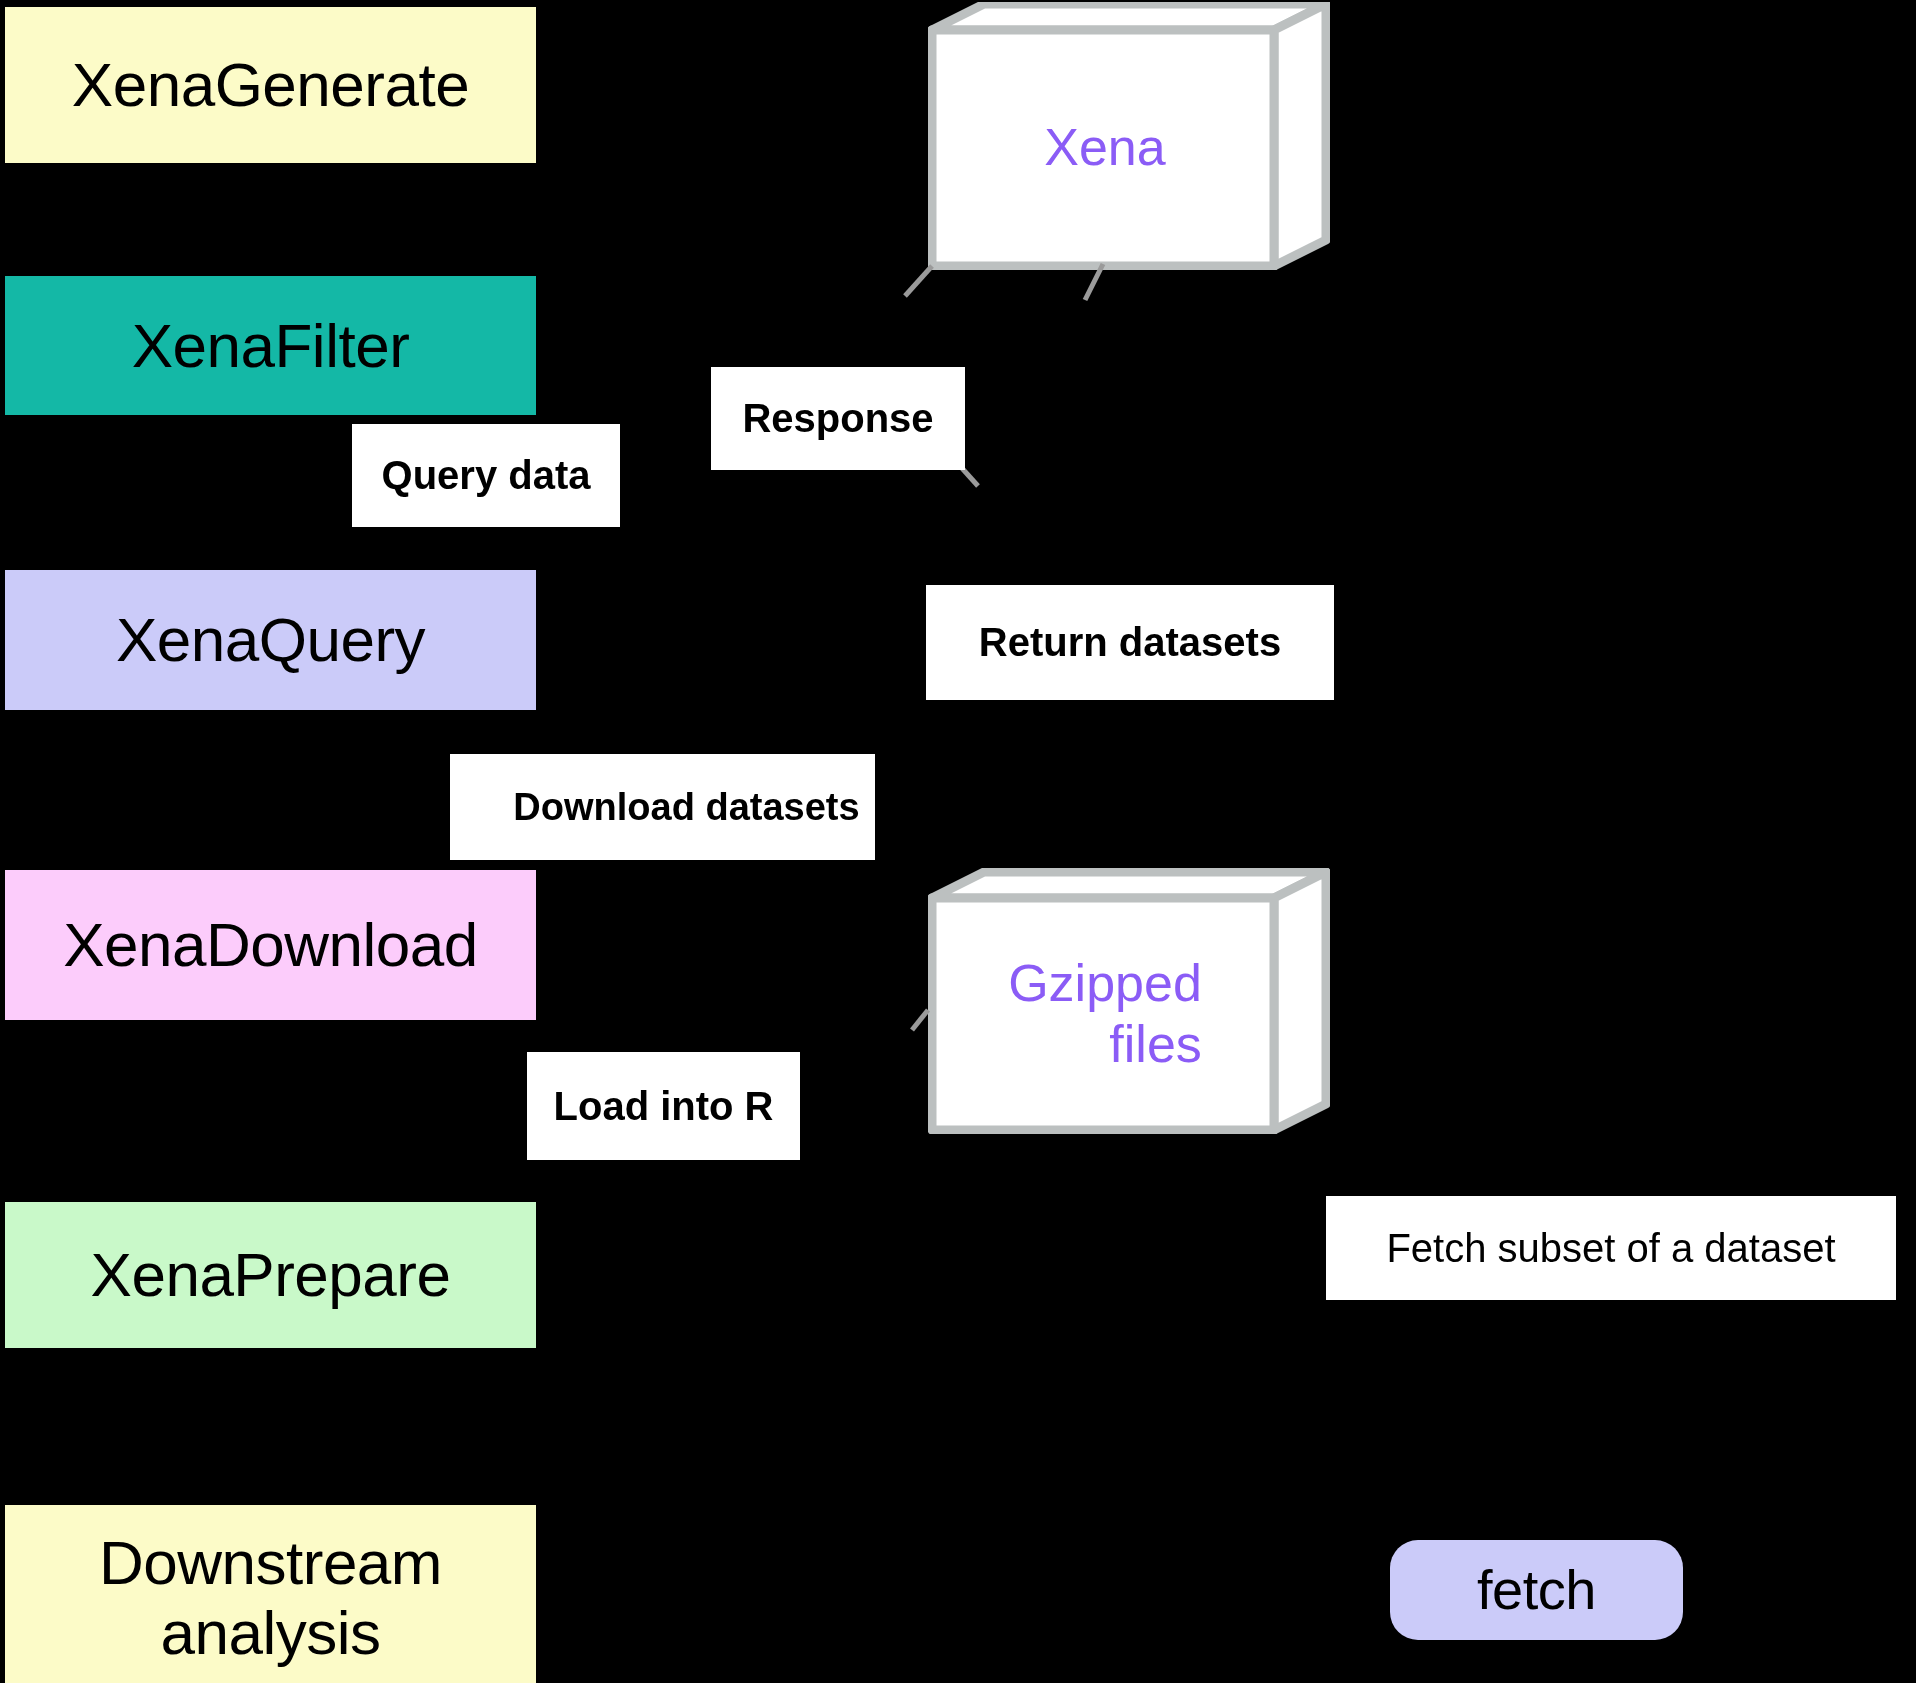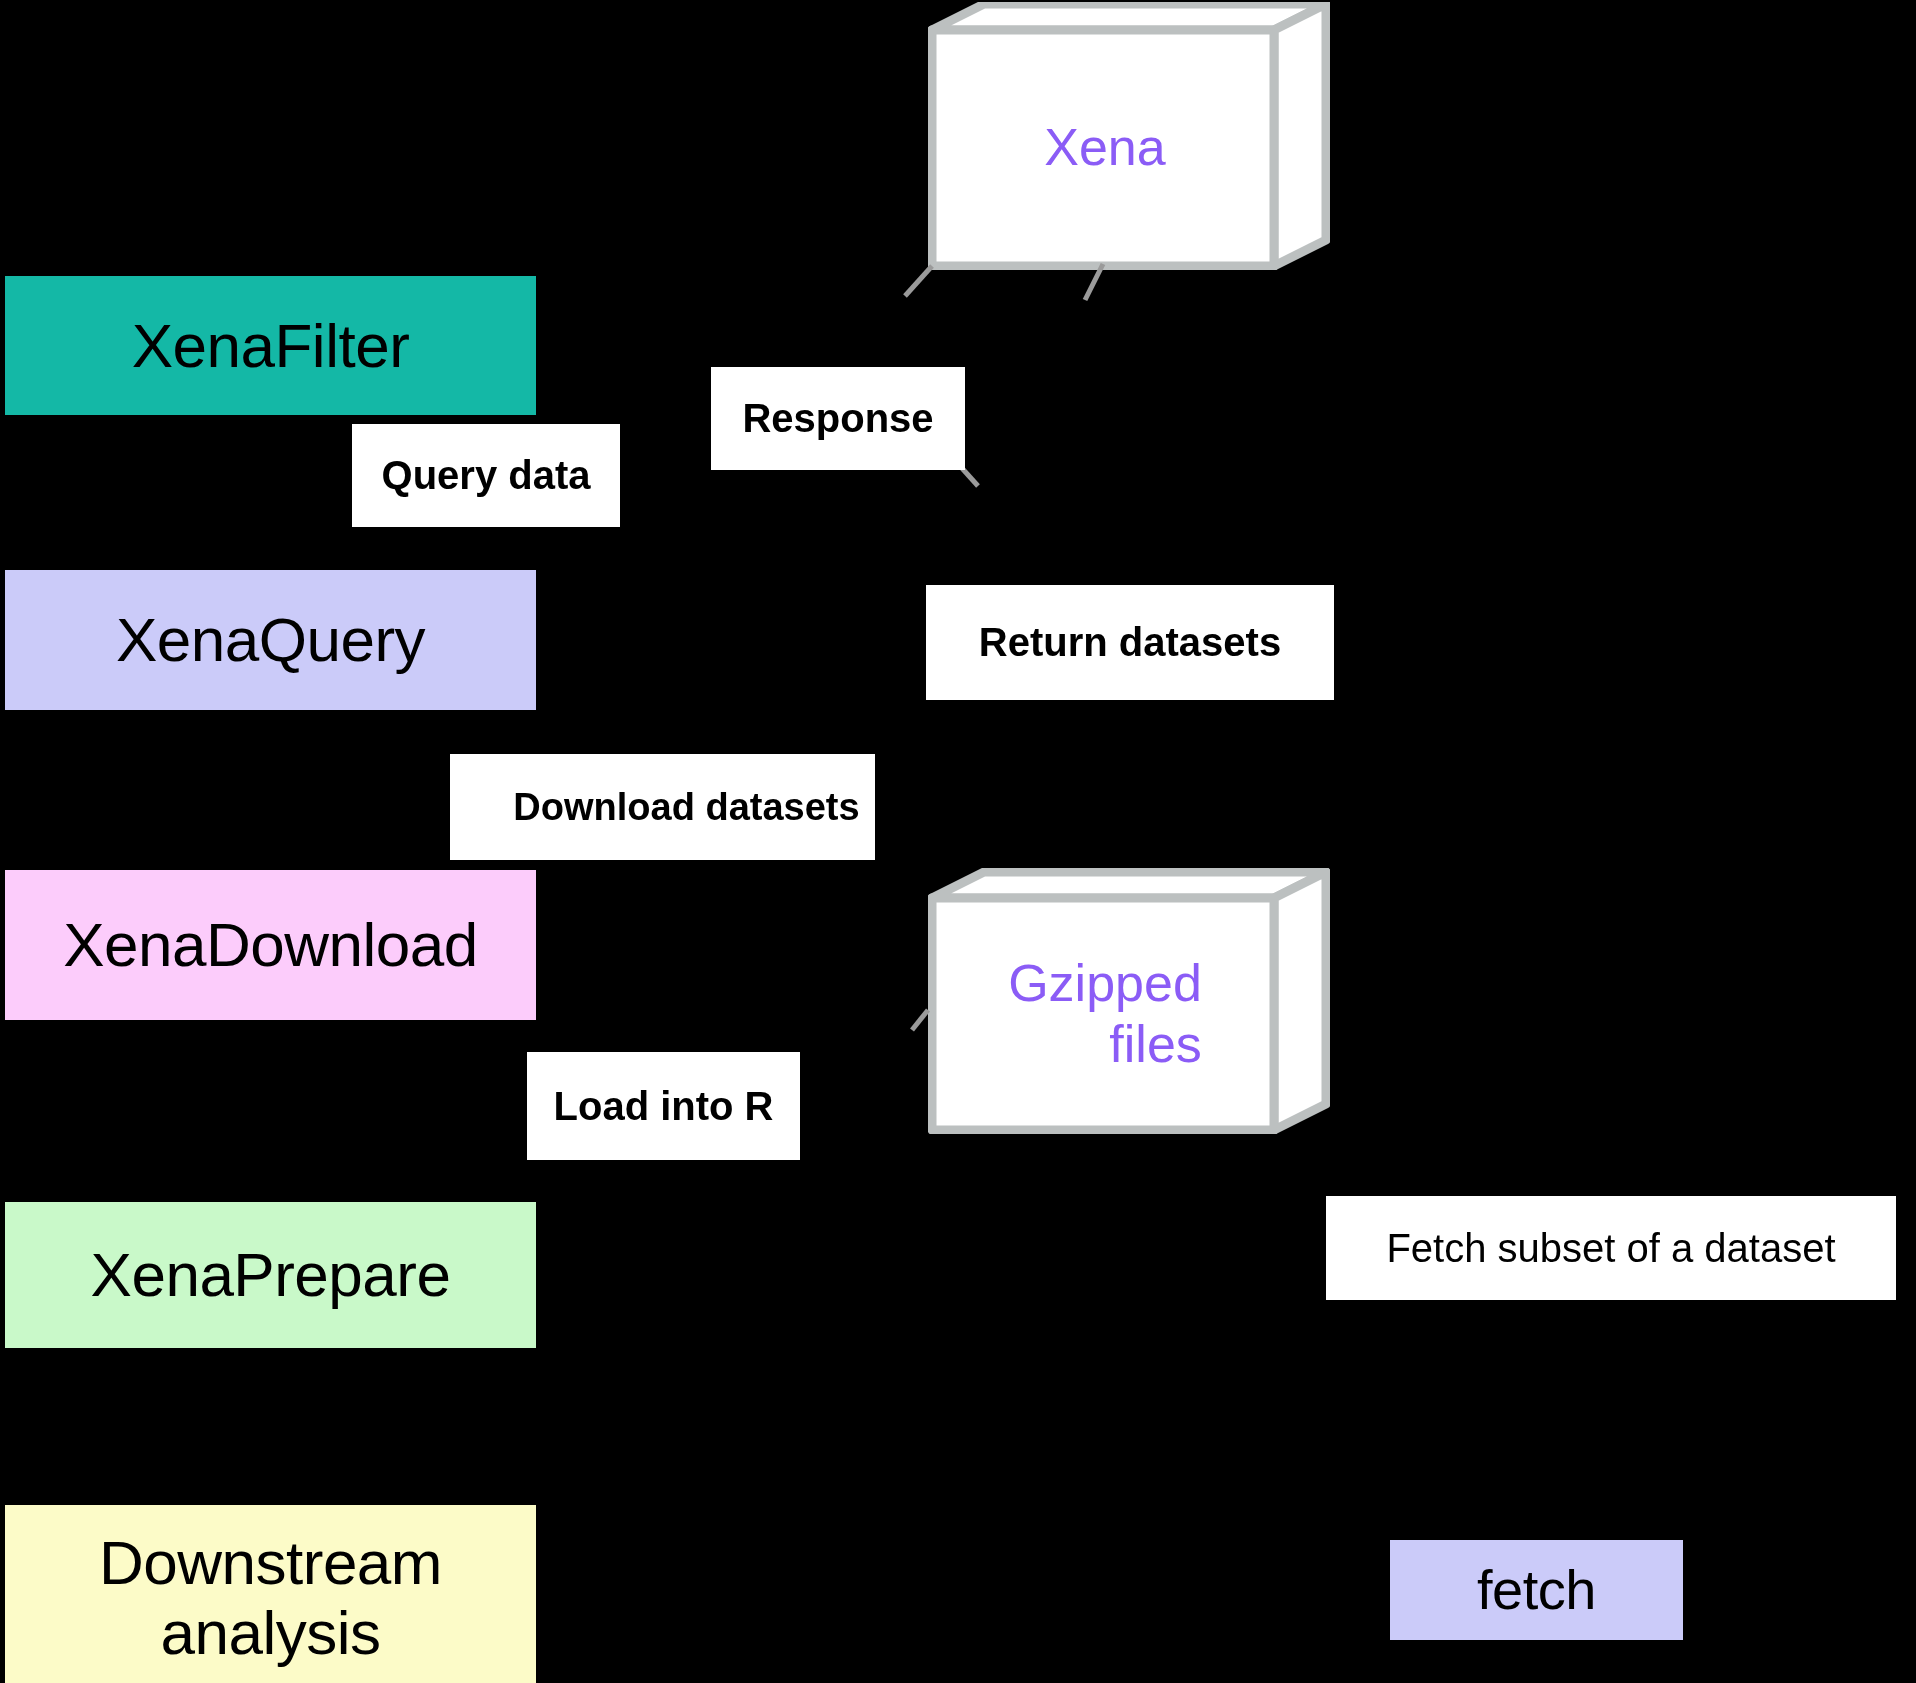--- a/index.html
+++ b/index.html
@@ -109,20 +109,23 @@
 
   <svg class="wire" width="1916" height="1683" viewBox="0 0 1916 1683" style="left:0; top:0;">
     <g stroke="#9a9a9a" stroke-width="5" fill="none">
       <path d="M 932 266 L 905 296"></path>
       <path d="M 1103 264 L 1085 300"></path>
       <path d="M 960 466 L 978 486"></path>
       <path d="M 928 1010 L 912 1030"></path>
     </g>
   </svg>
 
+  <div class="node pkg" style="left:5px; top:7px; width:531px; height:156px; background:#fcfbc8;">
+    <span>XenaGenerate</span>
+  </div>
 
   <div class="node pkg" style="left:5px; top:276px; width:531px; height:139px; background:#14b8a6;">
     <span>XenaFilter</span>
   </div>
 
   <div class="node pkg" style="left:5px; top:570px; width:531px; height:140px; background:#cbcbf9;">
     <span>XenaQuery</span>
   </div>
 
   <div class="node pkg" style="left:5px; top:870px; width:531px; height:150px; background:#fcccfb;">
@@ -131,21 +134,21 @@
 
   <div class="node pkg" style="left:5px; top:1202px; width:531px; height:146px; background:#c9f9c9;">
     <span>XenaPrepare</span>
   </div>
 
   <div class="node pkg" style="left:5px; top:1505px; width:531px; height:185px; background:#fcfbc8;">
     <span>Downstream
 analysis</span>
   </div>
 
-  <div class="node pkg" style="left:1390px; top:1540px; width:293px; height:100px; background:#cbcbf9; font-size:56px;">
+  <div class="node pkg" style="left:1390px; top:1540px; width:293px; height:100px; background:#cbcbf9; font-size:56px;border-radius:28px;">
     <span>fetch</span>
   </div>
 
   <div class="node label" style="left:352px; top:424px; width:268px; height:103px;">
     <span>Query data</span>
   </div>
 
   <div class="node label" style="left:711px; top:367px; width:254px; height:103px;">
     <span>Response</span>
   </div>

